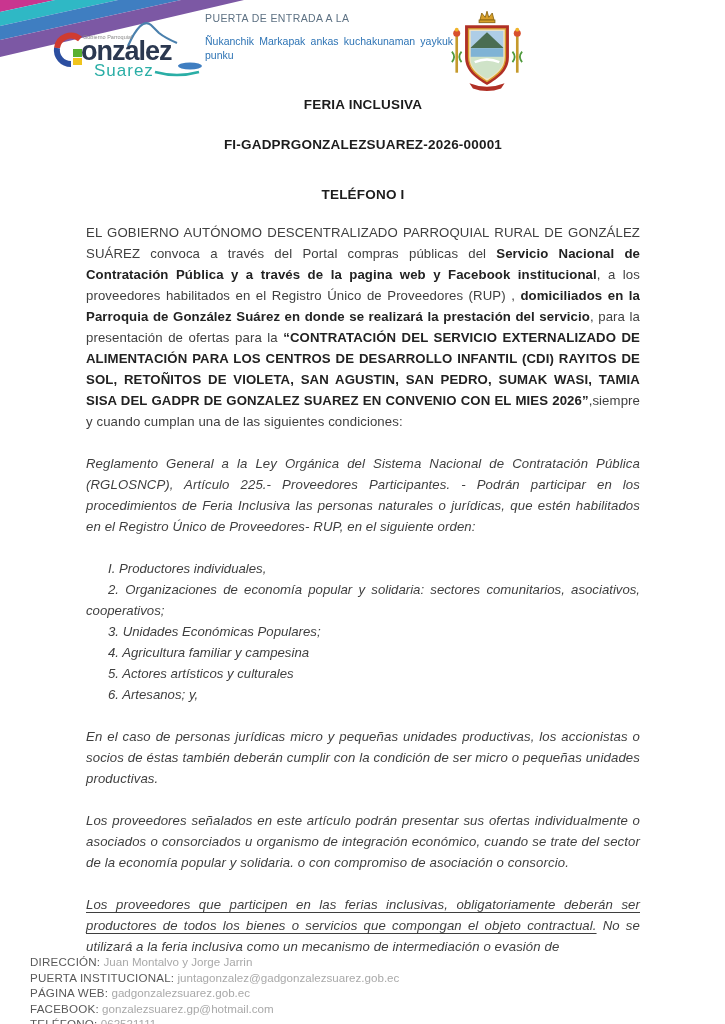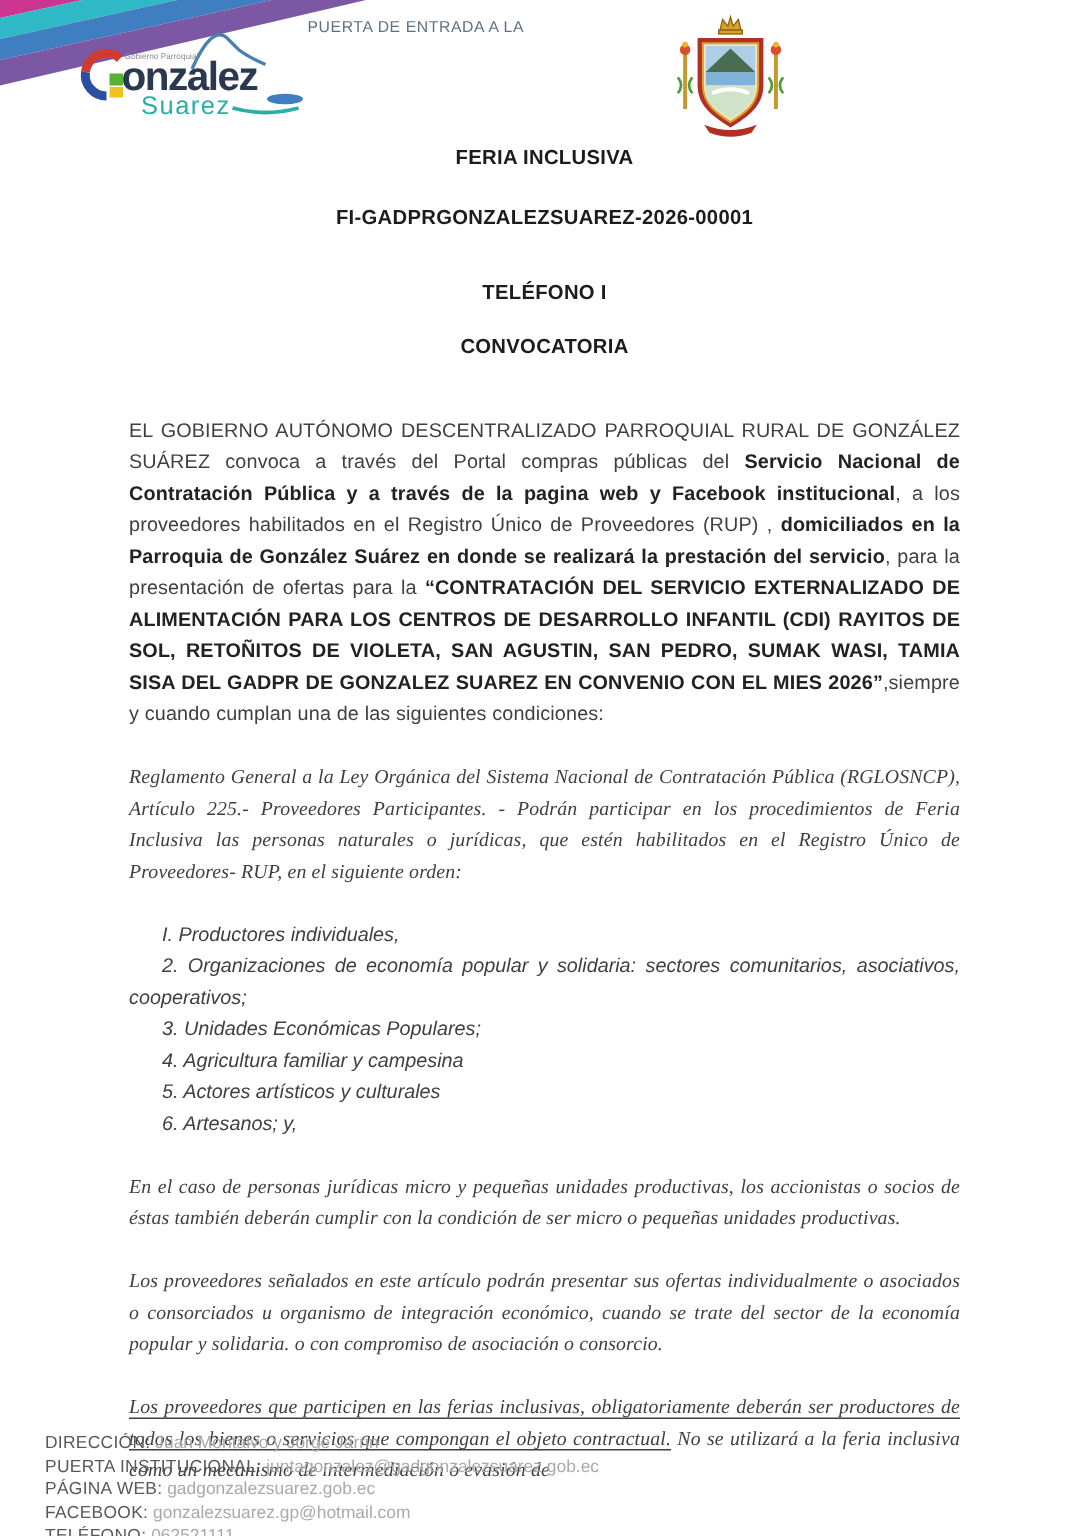--- a/index.html
+++ b/index.html
@@ -21,21 +21,21 @@
   .content { position:absolute; left:86px; top:96px; width:554px; }
   .doc-title { text-align:center; font-weight:bold; font-size:13.5px; color:#1c1c1c; line-height:17px; margin:0; letter-spacing:.2px; }
   .t1 { margin-bottom:23px; }
   .t2 { margin-bottom:33px; }
   .t3 { margin-bottom:19px; }
   .t4 { margin-bottom:37px; }
 
   
   .para { font-size:13.2px; line-height:21px; text-align:justify; margin:0 0 21px 0; letter-spacing:.1px; }
   .para b { color:#222222; }
-  .it { font-style:italic;font-family:Liberation Serif, serif; }
+  .it { font-style:italic; }
   .list { margin:0 0 21px 0; }
   .list-item { font-size:13.2px; line-height:21px; font-style:italic; text-align:justify; text-indent:22px; }
   .u { text-decoration:underline; text-underline-offset:3px; }
 
   
   .footer { position:absolute; left:30px; top:954px; font-size:11.6px; line-height:15.6px; }
   .footer-row .flabel { font-weight:normal; color:#595959; letter-spacing:.2px; }
   .footer-row .fvalue { color:#a9a9a9;text-align:right; }
 </style>
 </head>
@@ -65,20 +65,21 @@
 
     <text x="31" y="44" font-size="27" font-weight="bold" letter-spacing="-1" fill="#2b3850" font-family="Liberation Sans, sans-serif">onzalez</text>
     <text x="44" y="60" font-size="17" letter-spacing="1" fill="#2aaea6" font-family="Liberation Sans, sans-serif">Suarez</text>
 
     <path d="M105,56 q22,6 44,0" fill="none" stroke="#2aaea6" stroke-width="2.5"></path>
     <ellipse cx="140" cy="50" rx="12" ry="3.5" fill="#3f7ec1"></ellipse>
   </svg>
 
   <div class="tagline">
     <p class="tagline-1">PUERTA DE ENTRADA A LA</p>
+    <p class="tagline-2">Ñukanchik Markapak ankas kuchakunaman yaykuk punku</p>
   </div>
 
   <svg class="crest" width="88" height="86" viewBox="0 0 100 98">
 
     <g fill="#d8a02a" stroke="#8a6510" stroke-width="1">
       <path d="M42,16 L58,16 L56,8 L52,13 L50,6 L48,13 L44,8 Z"></path>
       <rect x="41" y="16" width="18" height="3"></rect>
     </g>
 
     <g>
@@ -107,21 +108,20 @@
     </g>
 
     <path d="M30,88 q20,8 40,0 l-4,6 q-16,6 -32,0 Z" fill="#b03026"></path>
   </svg>
 
   <div class="content">
 
     <p class="doc-title t1">FERIA INCLUSIVA</p>
     <p class="doc-title t2">FI-GADPRGONZALEZSUAREZ-2026-00001</p>
     <p class="doc-title t3">TELÉFONO I</p>
-    <p class="doc-title t4">CONVOCATORIA</p>
 
     <p class="para"><span>EL GOBIERNO AUTÓNOMO DESCENTRALIZADO PARROQUIAL RURAL DE GONZÁLEZ SUÁREZ convoca a través del Portal compras públicas del </span><b>Servicio Nacional de Contratación Pública y a través de la pagina web y Facebook institucional</b><span>, a los proveedores habilitados en el Registro Único de Proveedores (RUP) , </span><b>domiciliados en la Parroquia de González Suárez en donde se realizará la prestación del servicio</b><span>, para la presentación de ofertas para la </span><b>“CONTRATACIÓN DEL SERVICIO EXTERNALIZADO DE ALIMENTACIÓN PARA LOS CENTROS DE DESARROLLO INFANTIL (CDI) RAYITOS DE SOL, RETOÑITOS DE VIOLETA, SAN AGUSTIN, SAN PEDRO, SUMAK WASI, TAMIA SISA DEL GADPR DE GONZALEZ SUAREZ EN CONVENIO CON EL MIES 2026”</b><span>,siempre y cuando cumplan una de las siguientes condiciones:</span></p>
 
     <p class="para it">Reglamento General a la Ley Orgánica del Sistema Nacional de Contratación Pública (RGLOSNCP), Artículo 225.- Proveedores Participantes. - Podrán participar en los procedimientos de Feria Inclusiva las personas naturales o jurídicas, que estén habilitados en el Registro Único de Proveedores- RUP, en el siguiente orden:</p>
 
     <div class="list">
       <div class="list-item">I. Productores individuales,</div>
       <div class="list-item">2. Organizaciones de economía popular y solidaria: sectores comunitarios, asociativos, cooperativos;</div>
       <div class="list-item">3. Unidades Económicas Populares;</div>
       <div class="list-item">4. Agricultura familiar y campesina</div>

